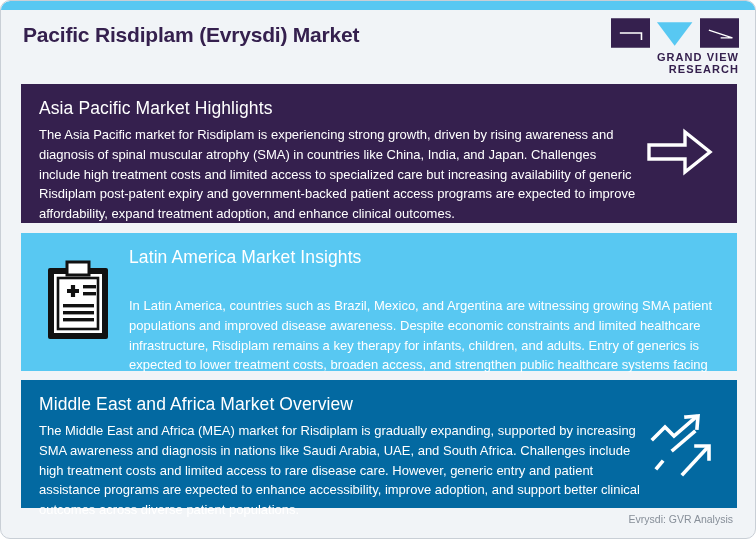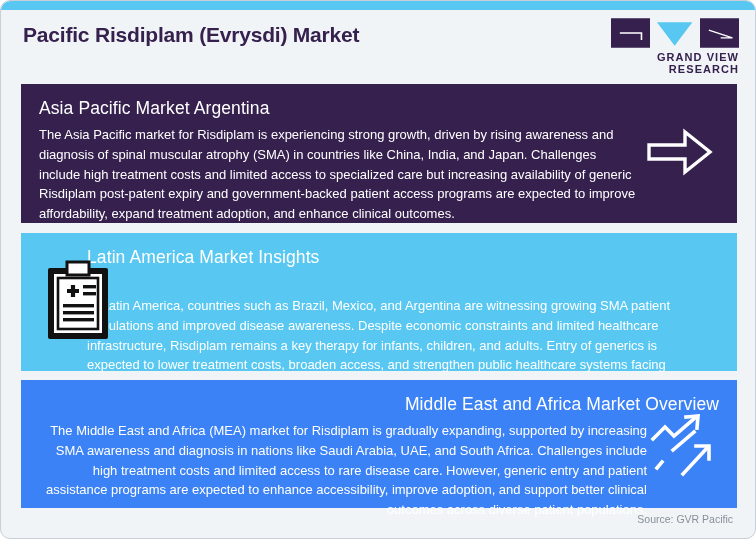--- a/index.html
+++ b/index.html
@@ -91,27 +91,26 @@
   }
   .panel-apac {
     top: 83px;
     height: 139px;
     background: #35204e;
   }
   .panel-latam {
     top: 232px;
     height: 138px;
     background: #58c8f2;
-    padding-left: 66px;
+    padding-left: 108px;
   }
   .panel-mea {
     top: 379px;
     height: 128px;
-    background: #3b82f6;
-    text-align: right;
+    background: #0369a1;
   }
 
   .panel-heading {
     font-size: 17.5px;
     font-weight: normal;
     color: #ffffff;
     margin: 0 0 7px 0;
     letter-spacing: 0.1px;
     line-height: 1.15;
   }
@@ -180,21 +179,21 @@
         <svg width="40" height="30" viewBox="0 0 40 30">
           <rect x="0" y="0" width="40" height="30" fill="#35204e"></rect>
           <path d="M9 12 L33 20 L21 20" stroke="#ffffff" stroke-width="1.4" fill="none"></path>
         </svg>
       </div>
       <div class="logo-text">GRAND VIEW RESEARCH</div>
     </div>
   </div>
 
   <div class="panel panel-apac">
-    <h2 class="panel-heading">Asia Pacific Market Argentina</h2>
+    <h2 class="panel-heading">Asia Pacific Market Highlights</h2>
     <p class="panel-body">The Asia Pacific market for Risdiplam is experiencing strong growth, driven by rising awareness and diagnosis of spinal muscular atrophy (SMA) in countries like China, India, and Japan. Challenges include high treatment costs and limited access to specialized care but increasing availability of generic Risdiplam post-patent expiry and government-backed patient access programs are expected to improve affordability, expand treatment adoption, and enhance clinical outcomes.</p>
 
     <svg class="icon-right-arrow" viewBox="0 0 66 52">
       <path d="M2 19 H38 V6 L63 26 L38 46 V33 H2 Z" fill="none" stroke="#ffffff" stroke-width="3.4" stroke-linejoin="miter"></path>
     </svg>
   </div>
 
   <div class="panel panel-latam">
     <h2 class="panel-heading">Latin America Market Insights</h2>
     <p class="panel-body">In Latin America, countries such as Brazil, Mexico, and Argentina are witnessing growing SMA patient populations and improved disease awareness. Despite economic constraints and limited healthcare infrastructure, Risdiplam remains a key therapy for infants, children, and adults. Entry of generics is expected to lower treatment costs, broaden access, and strengthen public healthcare systems facing budget limitations.</p>
@@ -222,15 +221,15 @@
         <polyline points="10,27 22,15 31,24 53,5"></polyline>
         <polyline points="43,5 55,4 54,16"></polyline>
         <line x1="30" y1="38" x2="51" y2="20"></line>
         <line x1="14" y1="56" x2="19" y2="50"></line>
         <line x1="40" y1="62" x2="64" y2="36"></line>
         <polyline points="53,34 66,34 66,47"></polyline>
       </g>
     </svg>
   </div>
 
-  <div class="source-note">Source: GVR Pacific</div>
+  <div class="source-note">Evrysdi: GVR Analysis</div>
 
 </div>
 
 </body></html>

